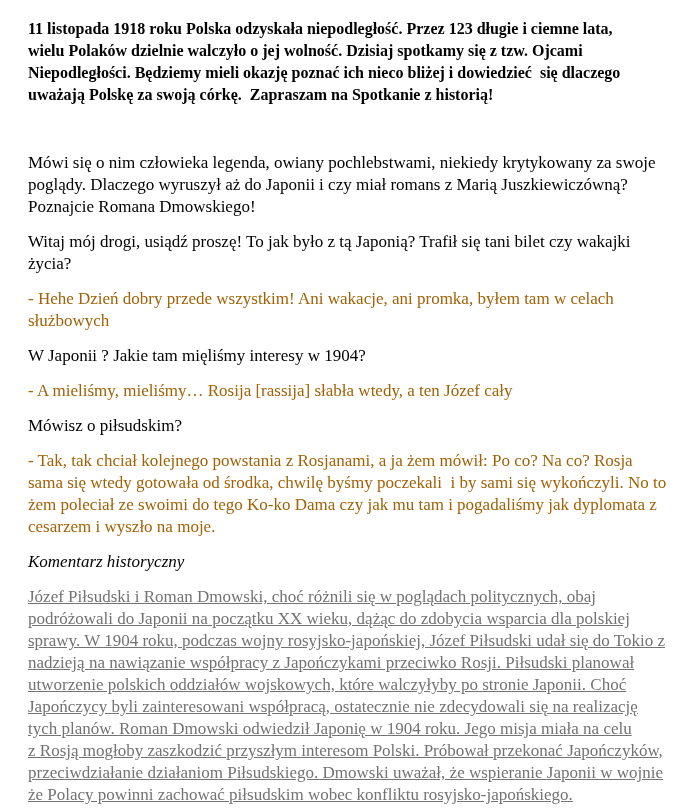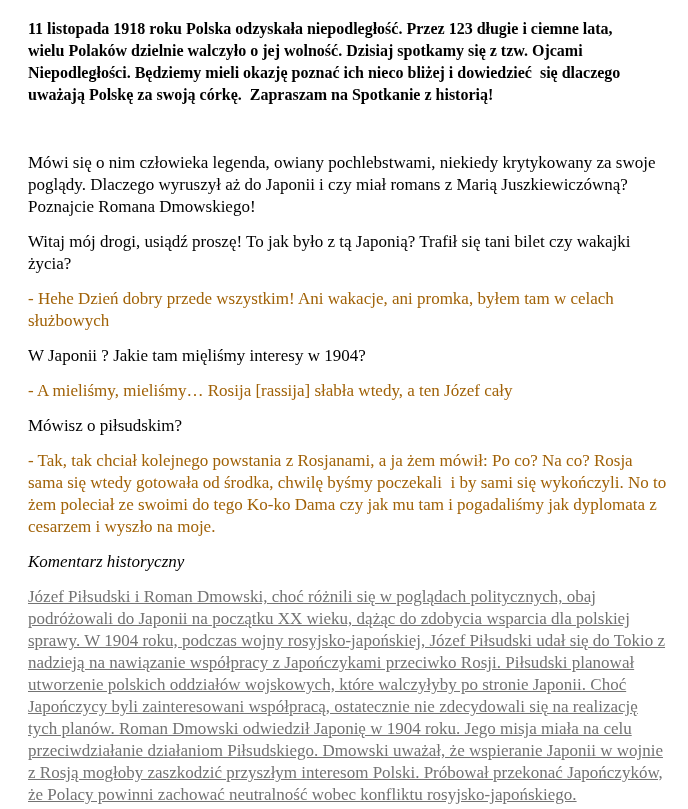--- a/index.html
+++ b/index.html
@@ -75,18 +75,18 @@
         <div class="line">Komentarz historyczny</div>
       </div>
       <div class="para orange">
         <div class="line">Józef Piłsudski i Roman Dmowski, choć różnili się w poglądach politycznych, obaj</div>
         <div class="line">podróżowali do Japonii na początku XX wieku, dążąc do zdobycia wsparcia dla polskiej</div>
         <div class="line">sprawy. W 1904 roku, podczas wojny rosyjsko-japońskiej, Józef Piłsudski udał się do Tokio z</div>
         <div class="line">nadzieją na nawiązanie współpracy z Japończykami przeciwko Rosji. Piłsudski planował</div>
         <div class="line">utworzenie polskich oddziałów wojskowych, które walczyłyby po stronie Japonii. Choć</div>
         <div class="line">Japończycy byli zainteresowani współpracą, ostatecznie nie zdecydowali się na realizację</div>
         <div class="line">tych planów. Roman Dmowski odwiedził Japonię w 1904 roku. Jego misja miała na celu</div>
+        <div class="line">z Rosją mogłoby zaszkodzić przyszłym interesom Polski. Próbował przekonać Japończyków,</div>
         <div class="line">przeciwdziałanie działaniom Piłsudskiego. Dmowski uważał, że wspieranie Japonii w wojnie</div>
-        <div class="line">z Rosją mogłoby zaszkodzić przyszłym interesom Polski. Próbował przekonać Japończyków,</div>
-        <div class="line">że Polacy powinni zachować neutralność wobec konfliktu rosyjsko-japońskiego.</div>
+        <div class="line">że Polacy powinni zachować piłsudskim wobec konfliktu rosyjsko-japońskiego.</div>
       </div>
     </div>
 </div>
 
 </body></html>

